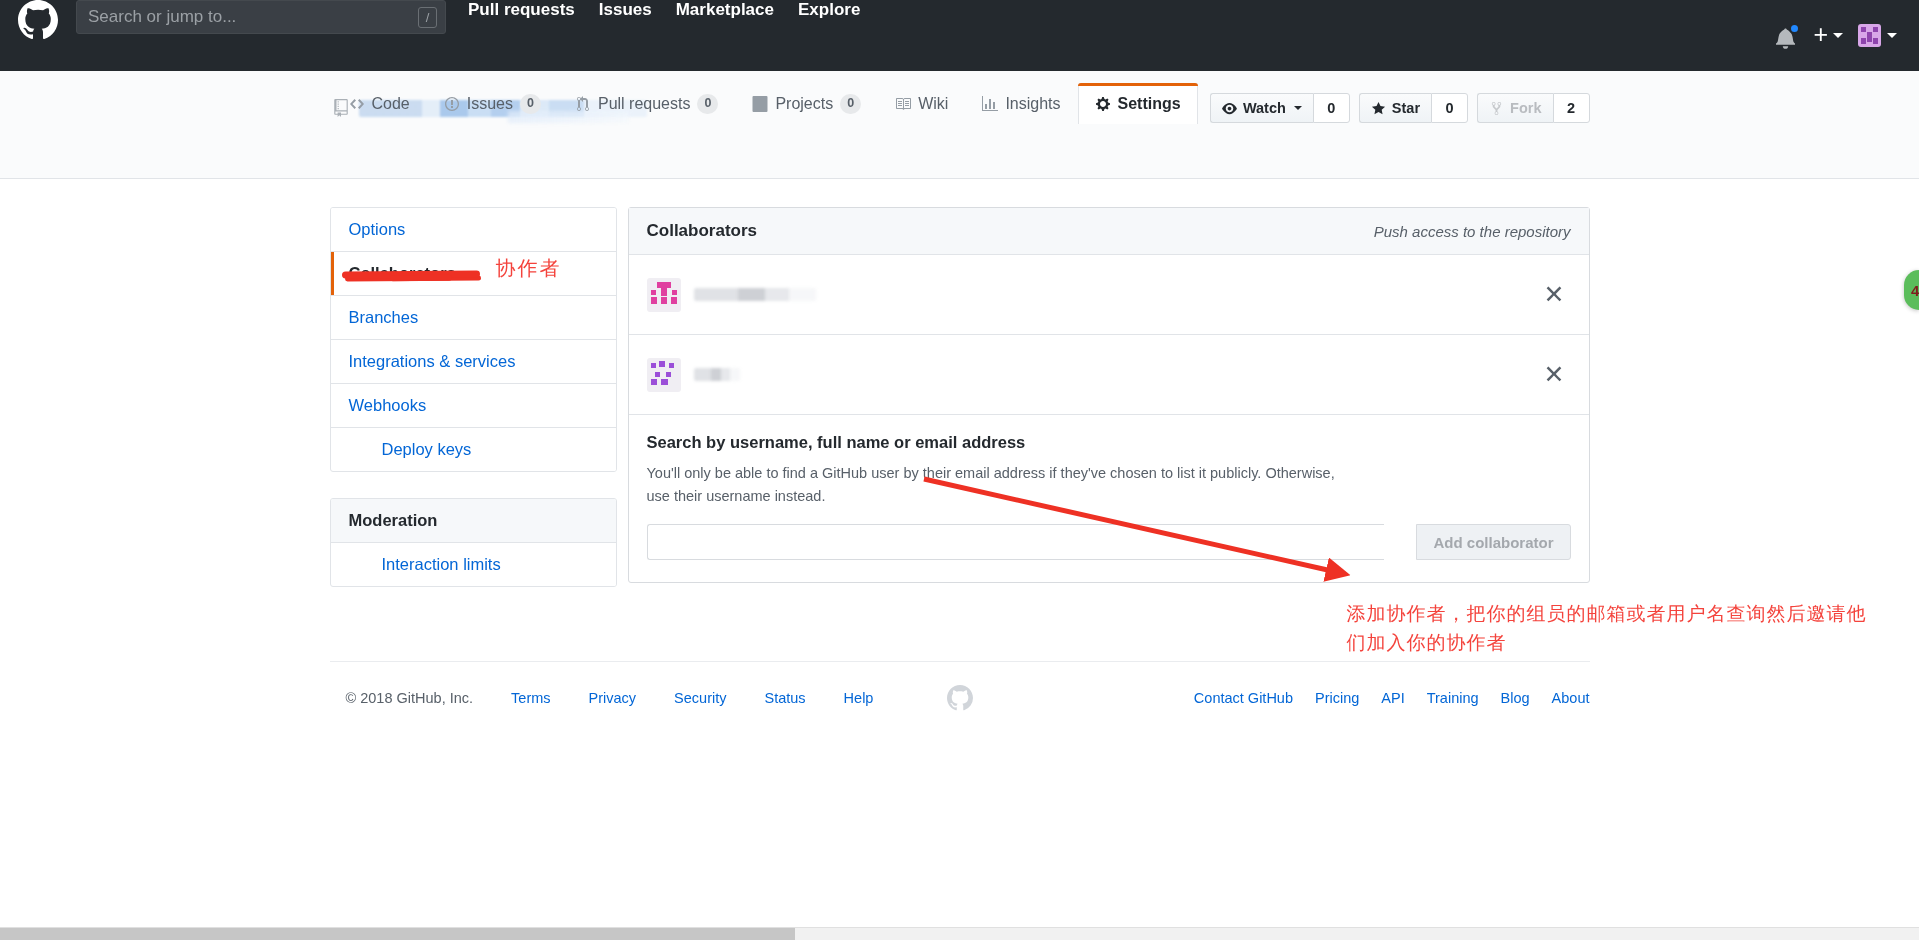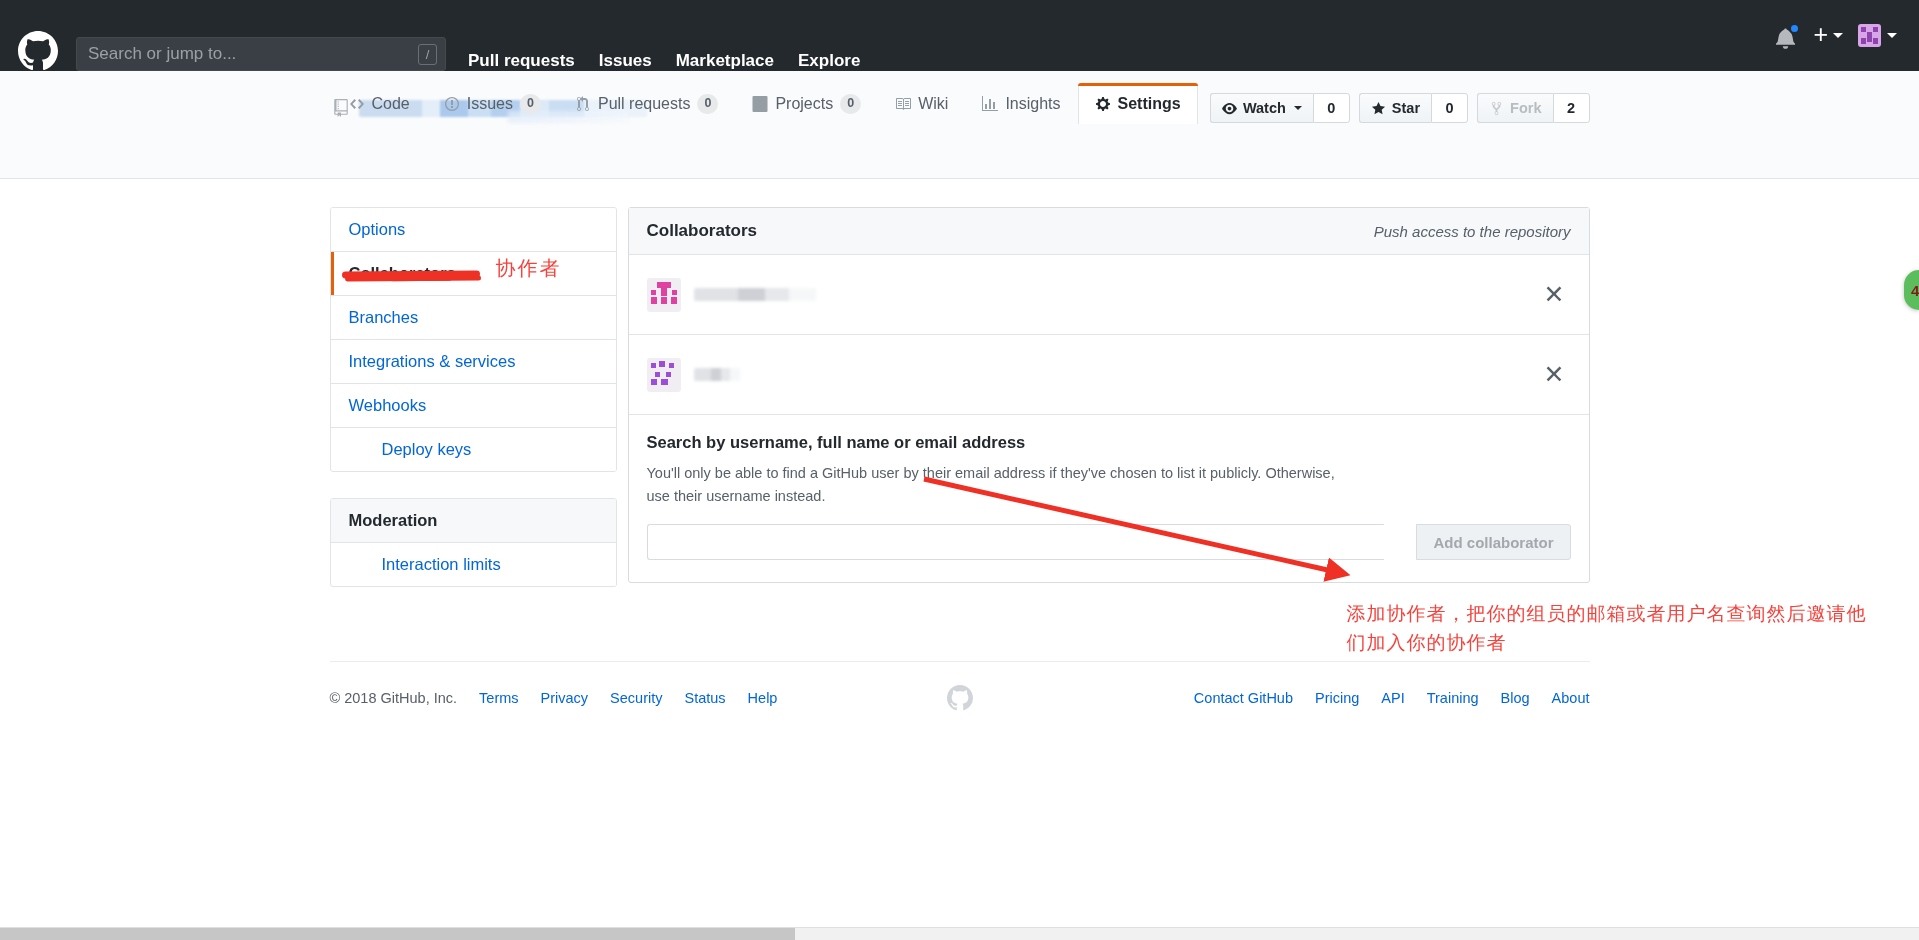--- a/index.html
+++ b/index.html
@@ -9,21 +9,21 @@
     background: #ffffff;
     font-family: "Liberation Sans", sans-serif;
     -webkit-font-smoothing: antialiased;
     overflow: hidden;
   }
   .page { position: relative; width: 1919px; height: 940px; background:#fff; }
 
   
   .gh-header {
     height: 71px; background: #24292e;
-    display: flex; align-items: flex-end;
+    display: flex; align-items: flex-start;
     padding: 0 24px 0 18px;
     position: relative;
   }
   .gh-logo { width: 40px; height: 40px; flex: 0 0 40px; margin-right: 18px; }
   .gh-logo svg { width: 40px; height: 40px; display:block; fill:#fff; }
 
   .search-box {
     width: 370px; height: 34px;
     background: #3a3f45;
     border: 1px solid #44494e;
@@ -227,21 +227,21 @@
   .anno-zh-main {
     position:absolute; left:1017px; top:421px;
     color:#f4433c; font-size:19px; line-height:1.5; letter-spacing:1px;
     font-family:Liberation Serif, serif;
     width:520px;
   }
 
   
   .footer { width:1260px; margin:0 auto; margin-top:74px; border-top:1px solid #eaecef; padding-top:28px; }
   .footer-in { display:flex; align-items:center; position:relative; }
-  .f-left { display:flex; align-items:center; gap:0; }
+  .f-left { display:flex; align-items:center; gap:16px;margin-left:16px; }
   .f-left .copy { font-size:14.5px; color:#586069; margin-right:22px; white-space:nowrap;}
   .f-left a, .f-right a {
     font-size:14.5px; color:#0366d6; text-decoration:none; margin-right:22px; white-space:nowrap;
   }
   .f-mark { position:absolute; left:50%; transform:translateX(-50%); }
   .f-mark svg { width:26px;height:26px;fill:#d1d5da;display:block;}
   .f-right { position:absolute; right:0; display:flex; }
   .f-right a:last-child { margin-right:0; }
 
   

